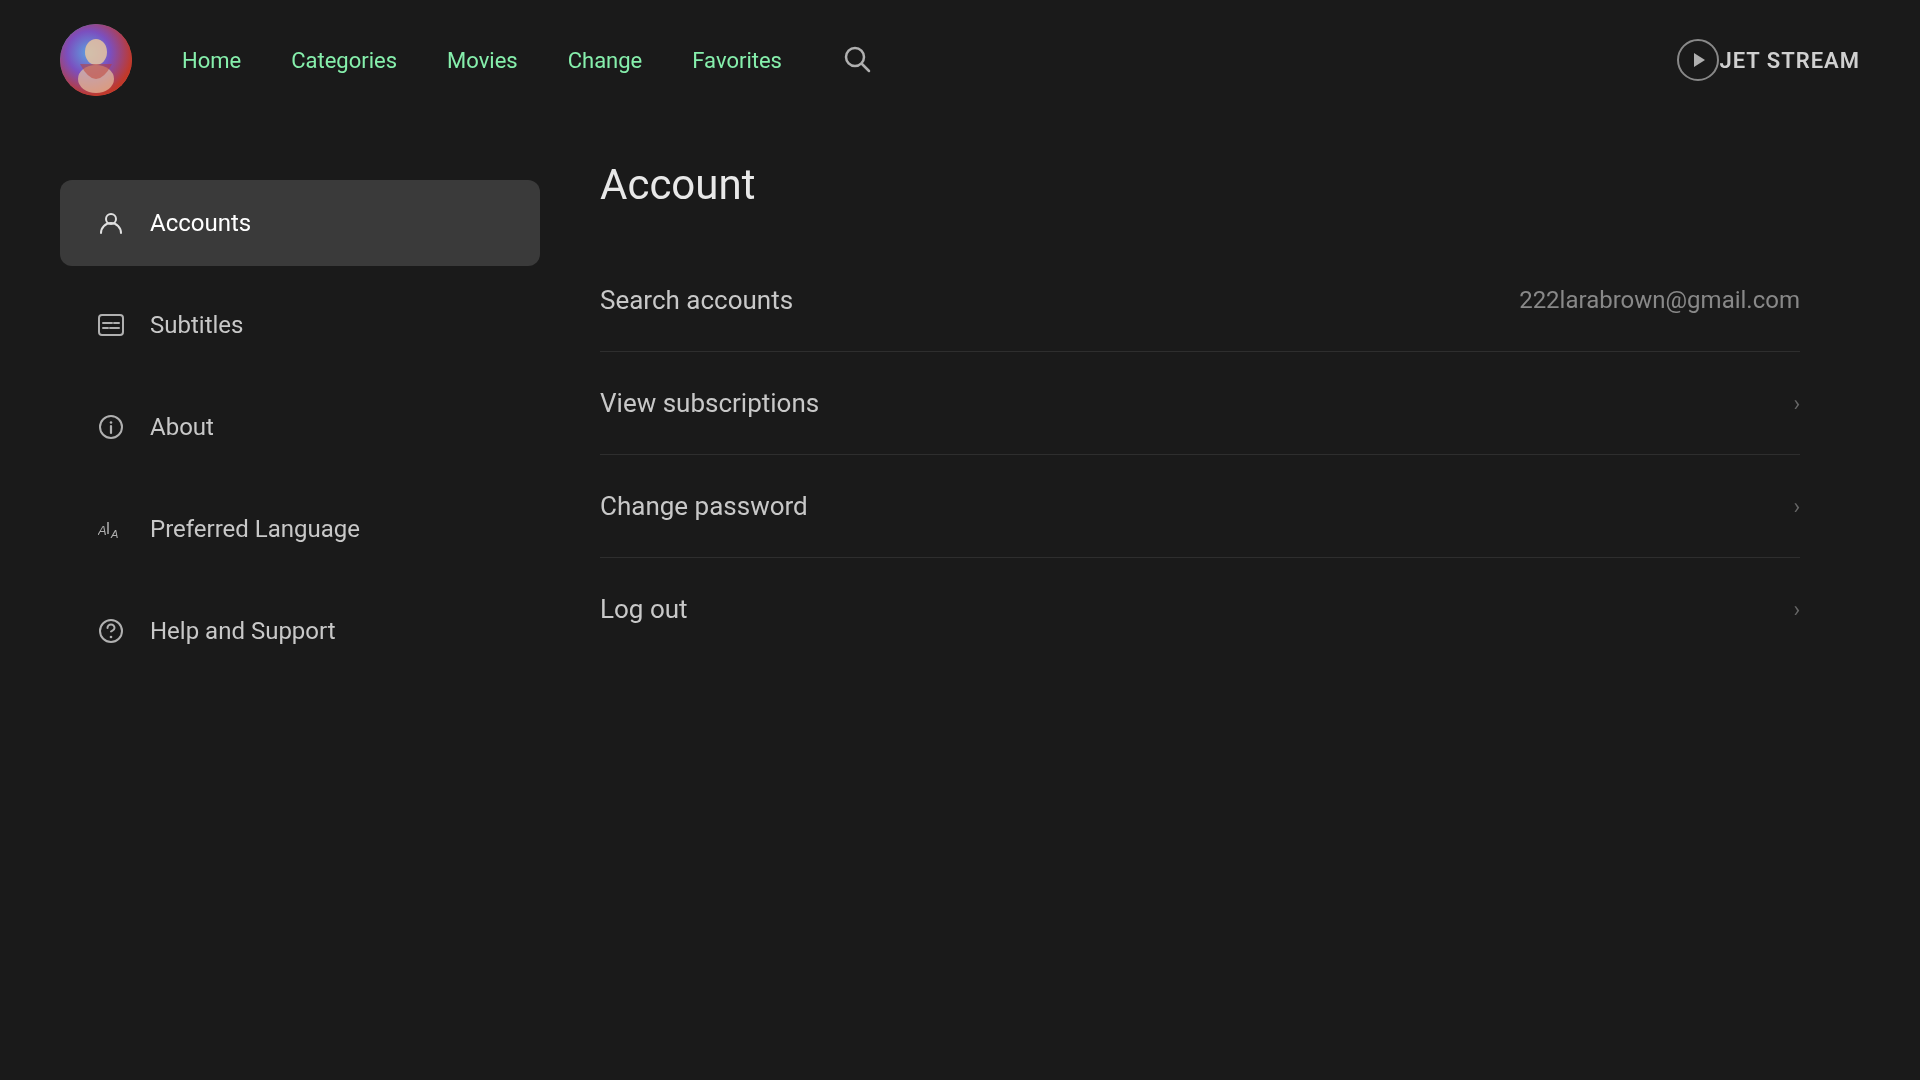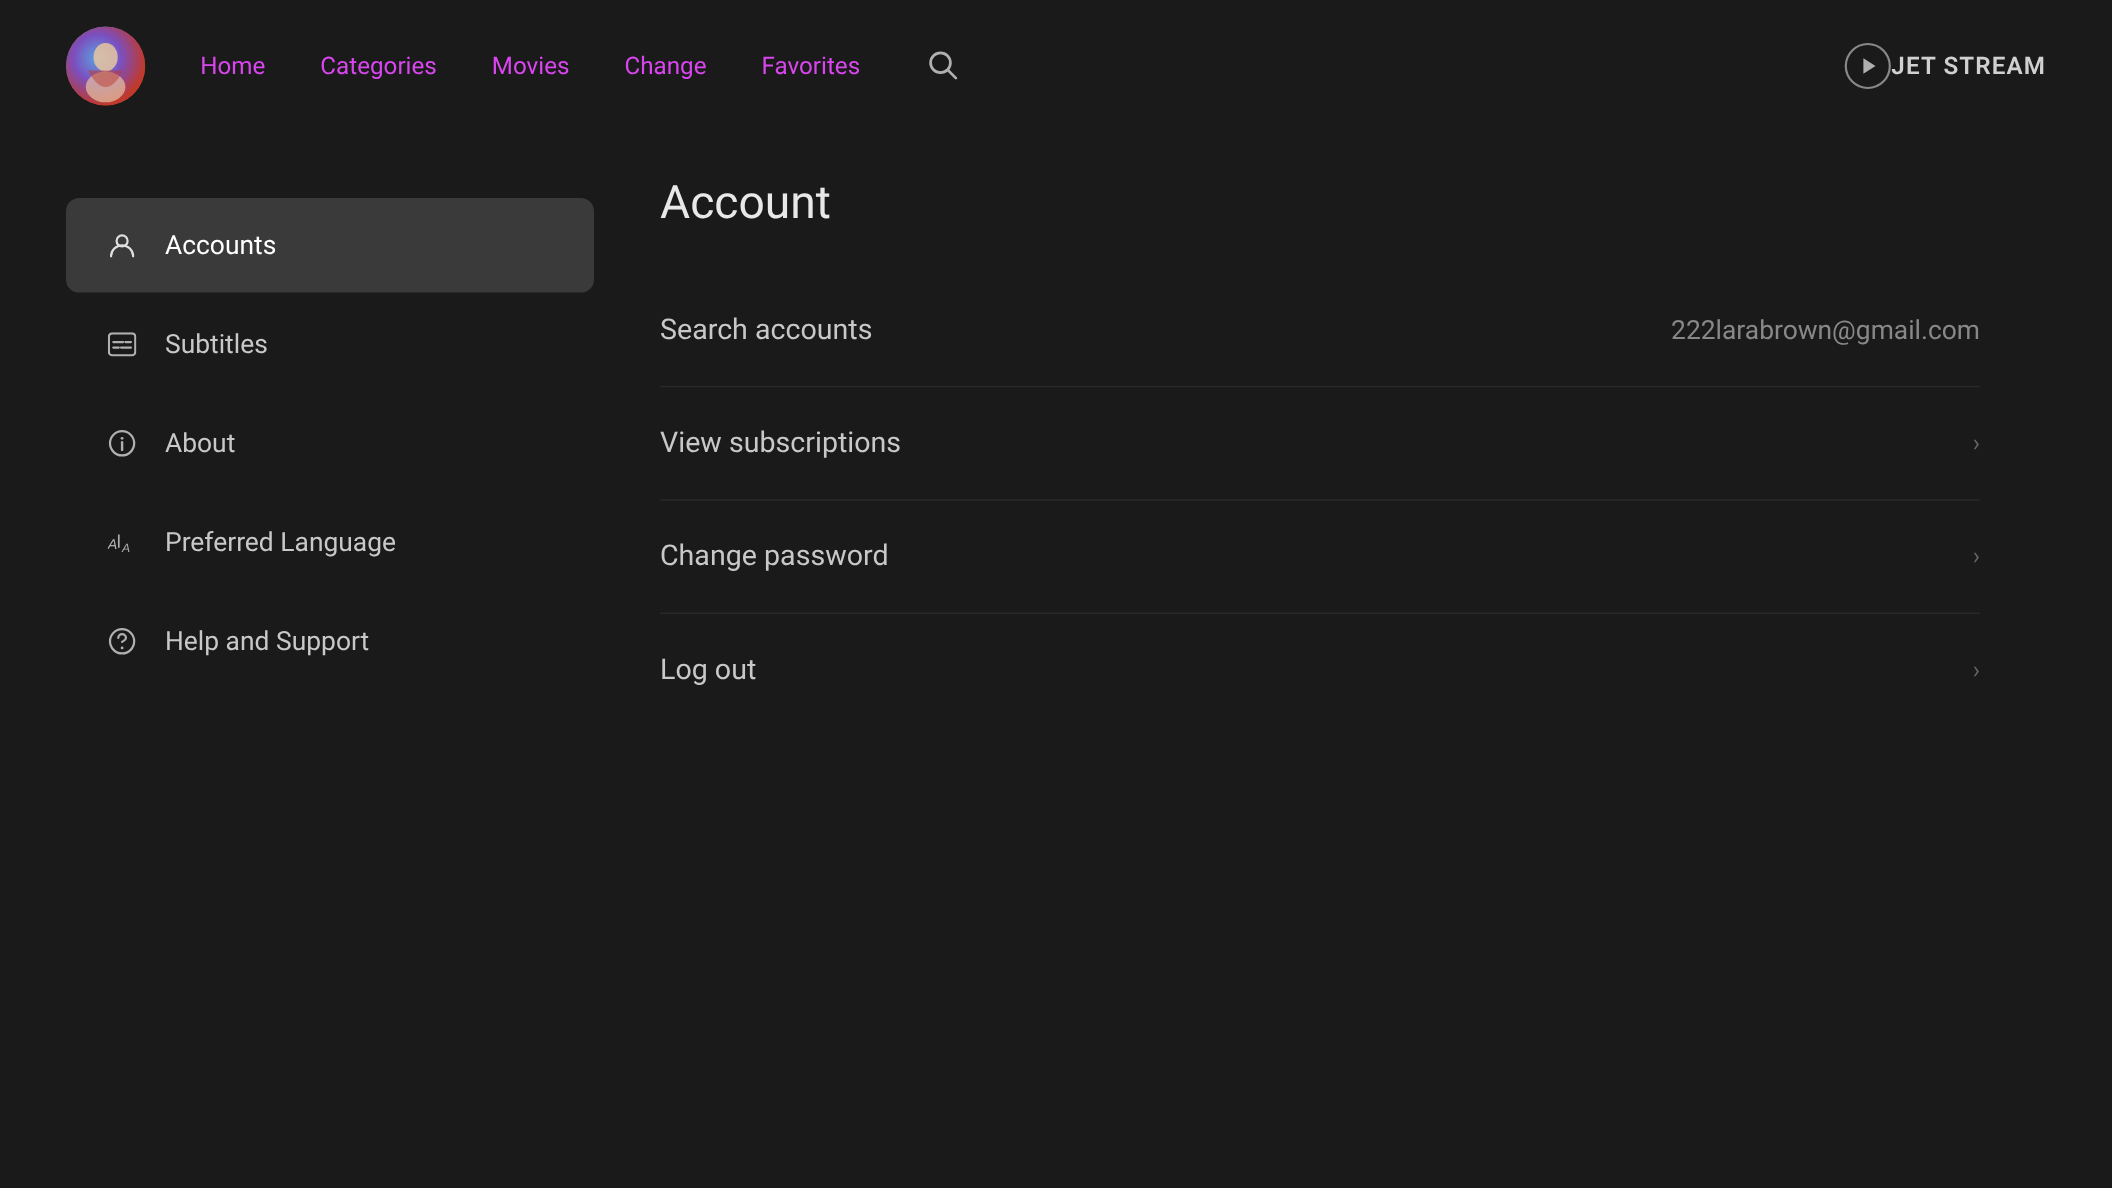--- a/index.html
+++ b/index.html
@@ -46,21 +46,21 @@
     }
 
     .nav-links {
       display: flex;
       align-items: center;
       gap: 50px;
       flex: 1;
     }
 
     .nav-link {
-      color: #d946ef;
+      color: #86efac;
       font-size: 22px;
       font-weight: 400;
       cursor: pointer;
       text-decoration: none;
     }
 
     .search-icon-btn {
       color: #c8c8c8;
       cursor: pointer;
       margin-left: 10px;
@@ -106,21 +106,21 @@
 
     .sidebar-item {
       display: flex;
       align-items: center;
       gap: 24px;
       padding: 28px 36px;
       border-radius: 12px;
       cursor: pointer;
       font-size: 24px;
       color: #c8c8c8;
-      margin-bottom: 4px;
+      margin-bottom: 16px;
     }
 
     .sidebar-item.active {
       background-color: #3a3a3a;
       color: #ffffff;
     }
 
     .sidebar-icon {
       width: 30px;
       height: 30px;

